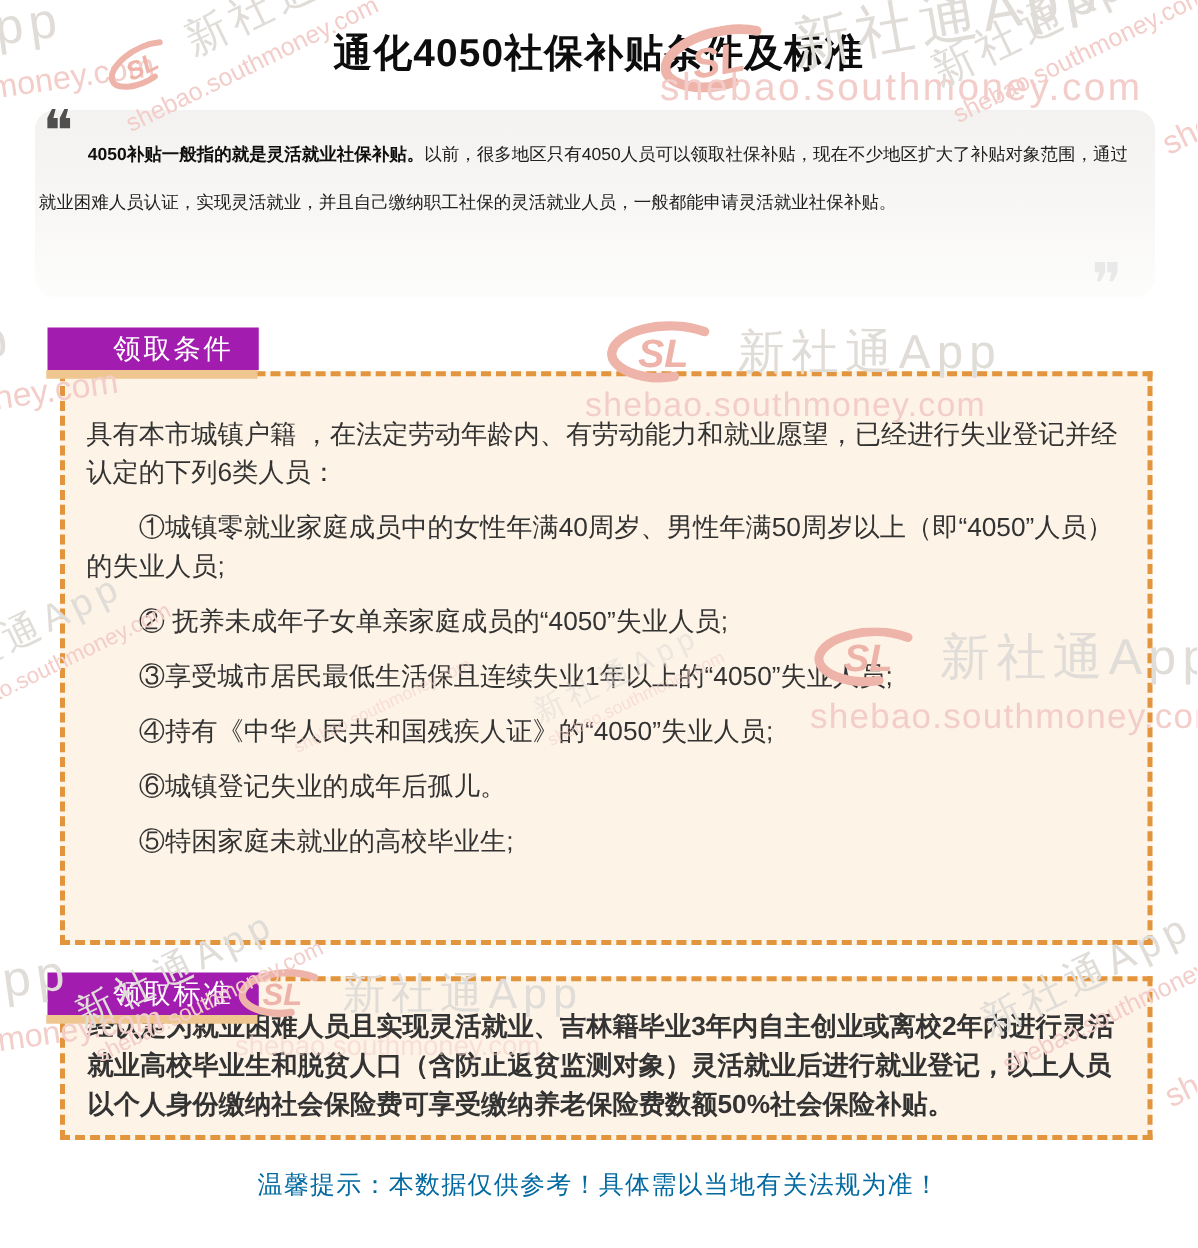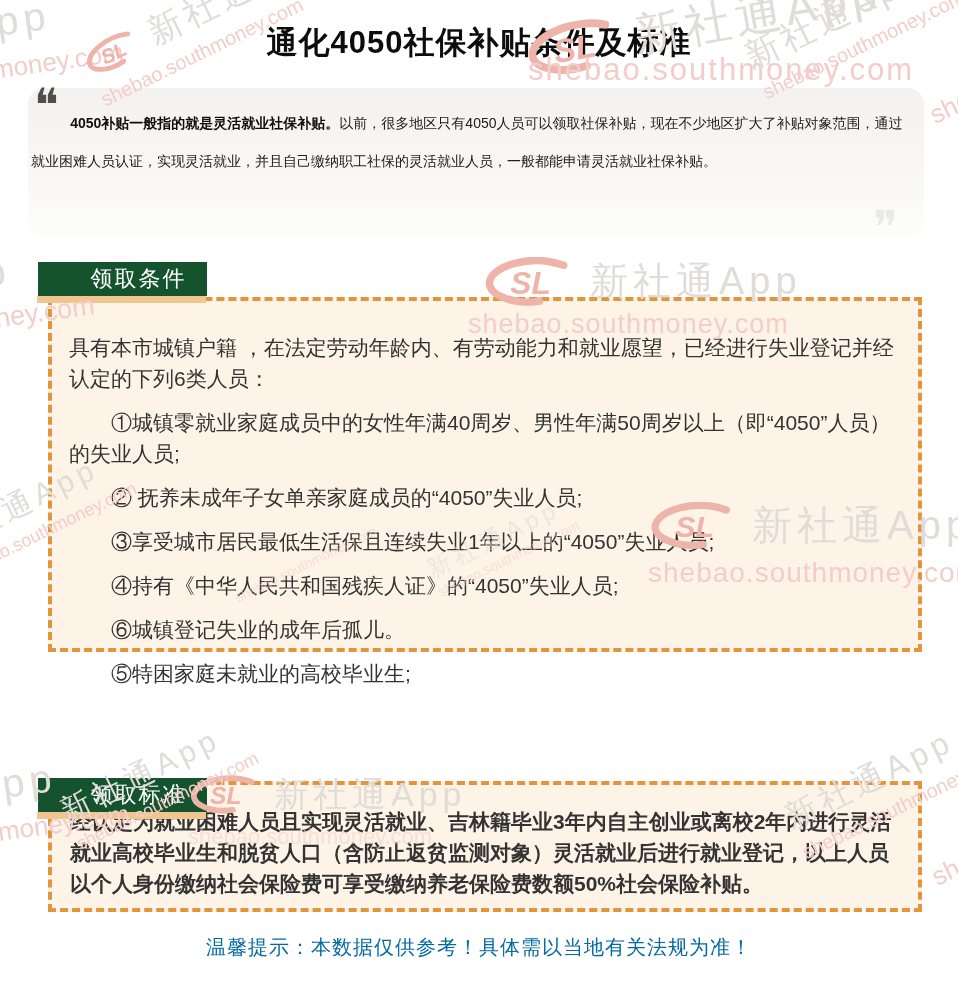--- a/index.html
+++ b/index.html
@@ -35,36 +35,36 @@
     font-family:"DejaVu Sans", sans-serif;
   }
   .intro-text {
     position:absolute; left:3px; right:8px; top:16px;
     font-size:14px; line-height:38px; text-indent:2.8em; color:#202020;
   }
   .intro-text .lead-bold { font-weight:bold; color:#0f0f0f; }
   
   .sec-label {
     position:absolute; left:38px; width:169px; height:34px;
-    background:#14532d; color:#ffffff; font-size:22px;
+    background:#a21caf; color:#ffffff; font-size:22px;
     display:flex; align-items:center; justify-content:center;
     letter-spacing:2px; z-index:4;padding-left:32px;
   }
   .sec-label::after {
     content:""; position:absolute; left:-1px; bottom:-7px;
     width:100%; height:7px; background:#EFC690;
   }
   .label-conditions { top:262px; }
   .label-standards  { top:778px; }
   
   .panel {
     position:absolute; left:48px; width:874px;
     border:4px dashed #E2953C; background:#FDF3E6; z-index:2;
   }
-  .panel-conditions { top:297px; height:355px; padding:31px 16px 0 17px; }
+  .panel-conditions { top:297px; height:459px; padding:31px 16px 0 17px; }
   .panel-standards  { top:781px; height:131px; padding:21px 16px 0 18px; }
   .panel p { font-size:21px; line-height:31px; color:#333333; }
   .cond-item { text-indent:2em; margin-top:13px; }
   .standards-body { text-indent:0;font-weight:bold; }
   
   .footer-note {
     position:absolute; top:934px; left:0; width:958px; text-align:center;
     font-size:20px; color:#0369a1; letter-spacing:1px; z-index:5;
   }
   

